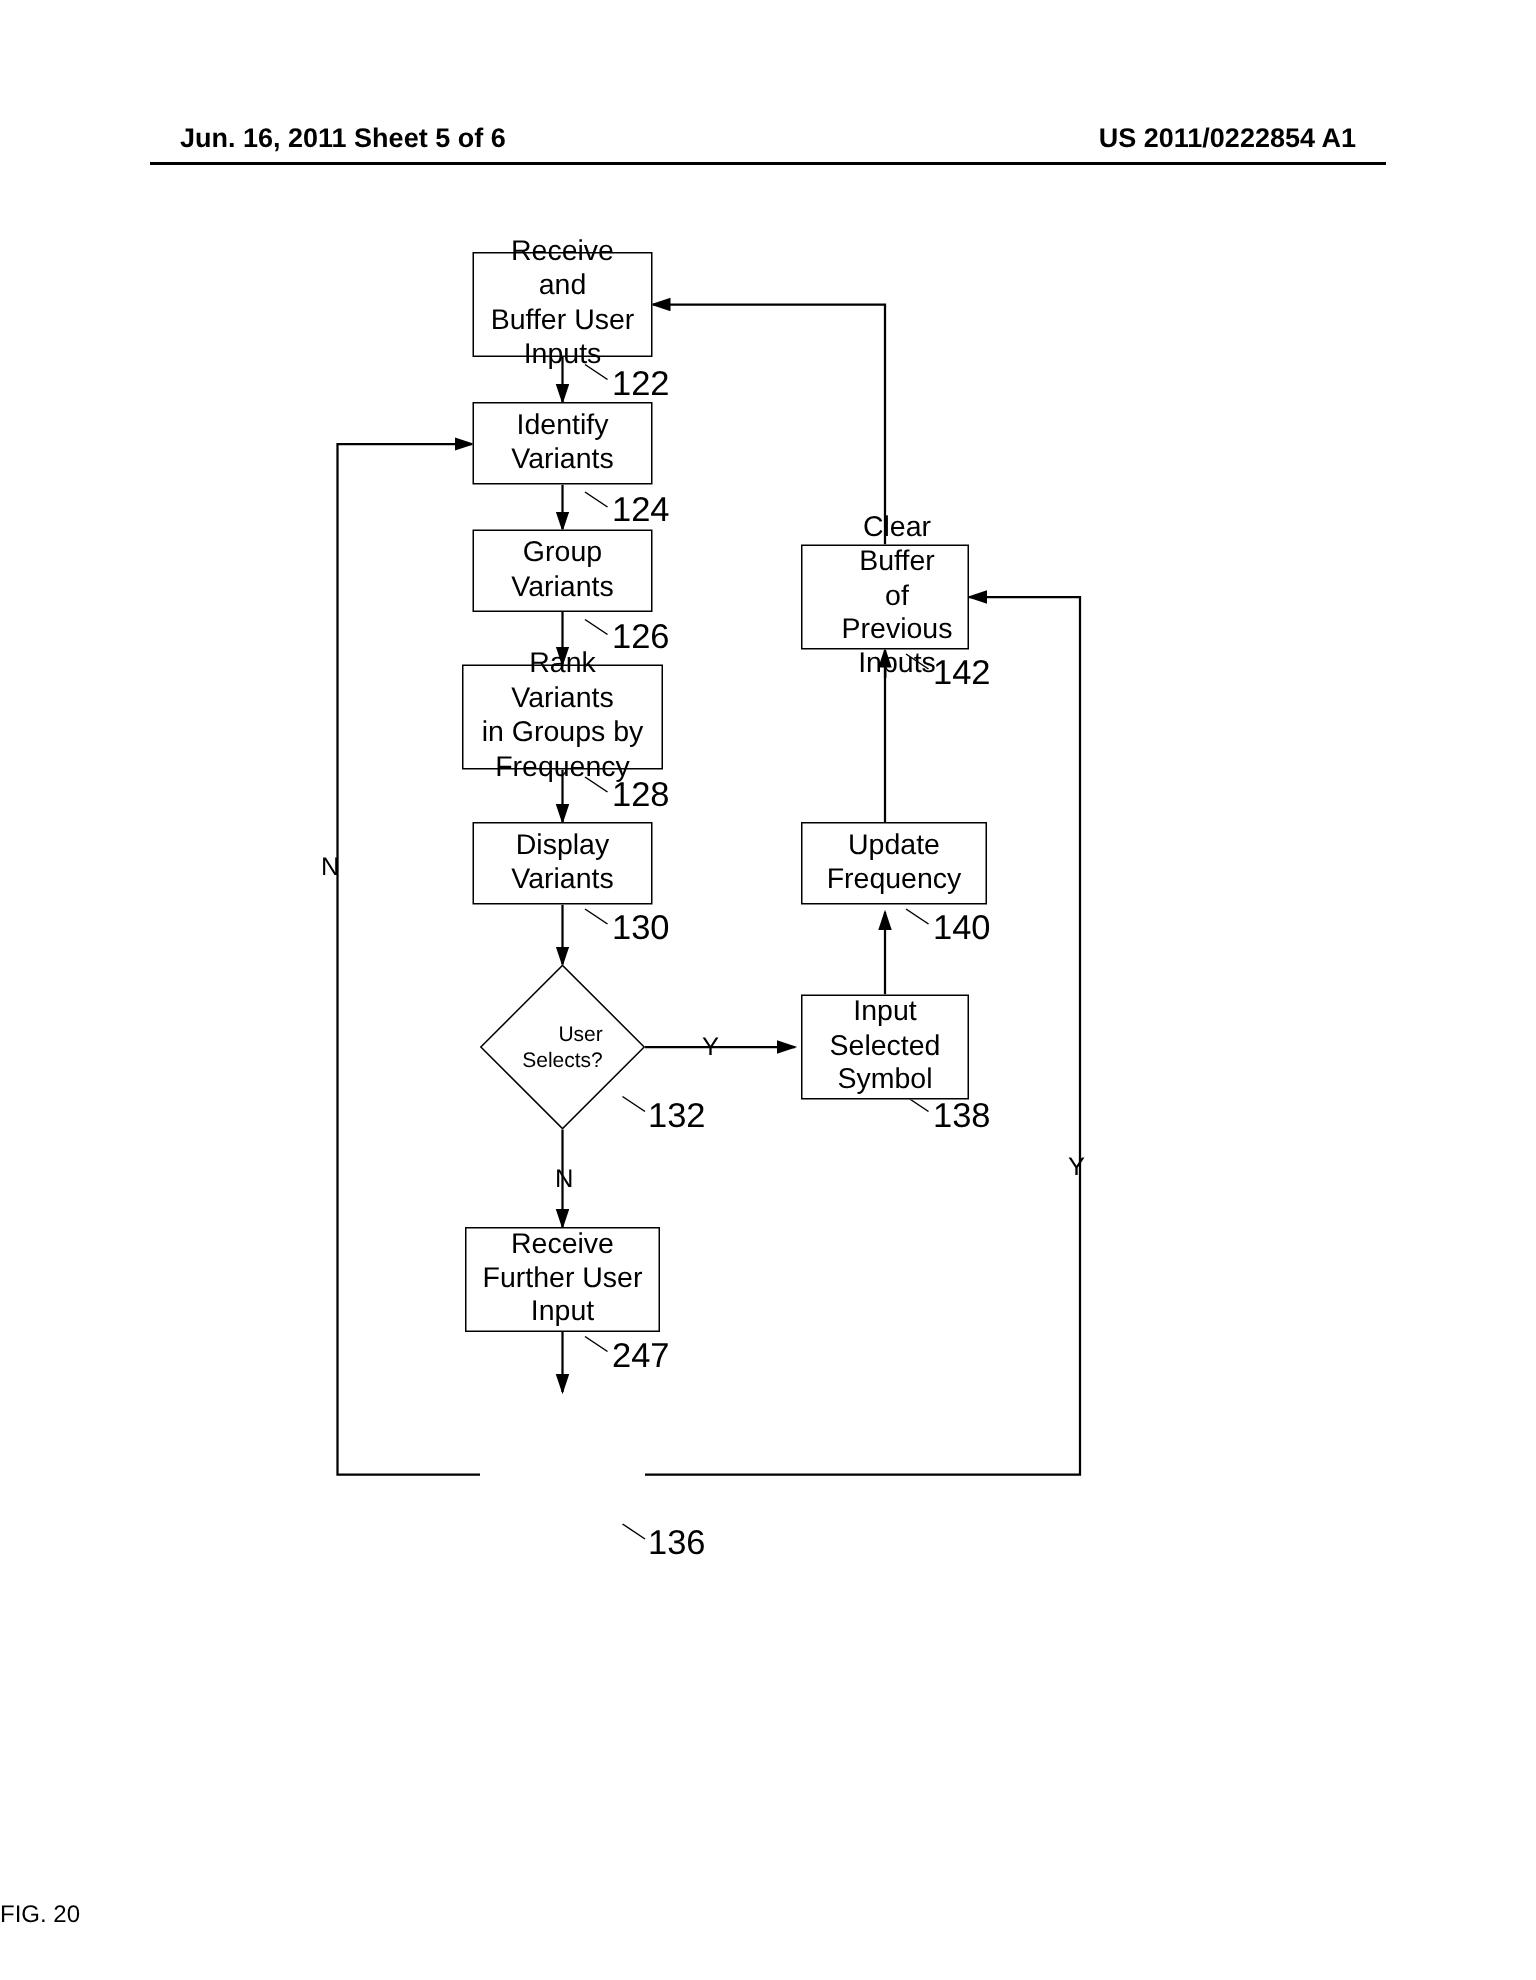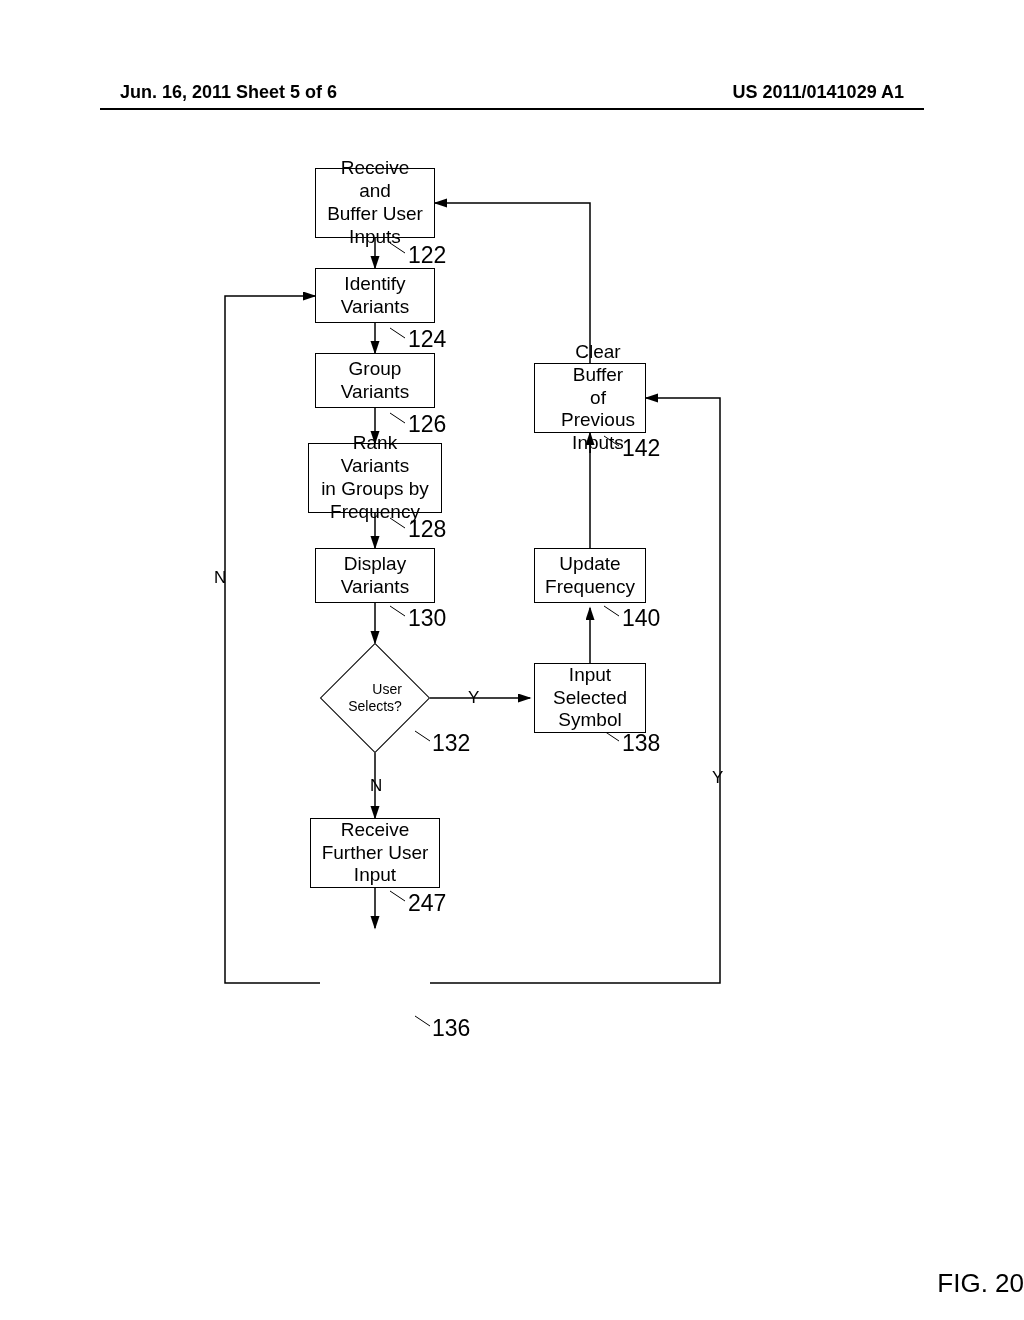--- a/index.html
+++ b/index.html
@@ -8,30 +8,30 @@
 .header { position: absolute; top: 82px; left: 0; right: 0; display: flex; justify-content: space-between; padding: 0 120px; font-weight: bold; font-size: 18px; }
 .header .left { font-style: italic; }
 .rule { position: absolute; top: 108px; left: 100px; right: 100px; border-top: 2px solid #000; }
 .canvas { position: absolute; top: 168px; left: 0; width: 1024px; height: 1060px; }
 .box { position: absolute; border: 1.5px solid #000; background: #fff; display: flex; align-items: center; justify-content: center; text-align: center; font-size: 19px; line-height: 1.2; padding: 6px 10px; }
 .diamond-wrap { position: absolute; }
 .diamond { position: absolute; width: 100%; height: 100%; border: 1.5px solid #000; transform: rotate(45deg); background: #fff; }
 .diamond-label { position: absolute; width: 100%; height: 100%; display: flex; align-items: center; justify-content: center; text-align: right; font-size: 14px; line-height: 1.2; }
 .ref { position: absolute; font-size: 23px; }
 .yn { position: absolute; font-size: 17px; }
-.fig { position: absolute; font-size: 26px; left: 0; right: 0; text-align: right; top: 1100px; }
+.fig { position: absolute; font-size: 16px; left: 0; right: 0; text-align: left; top: 1100px; }
 svg { position: absolute; top: 0; left: 0; }
 </style>
 </head>
 <body>
 
 <div class="page">
   <div class="header">
     <span>Jun. 16, 2011  Sheet 5 of 6</span>
-    <span>US 2011/0141029 A1</span>
+    <span>US 2011/0222854 A1</span>
   </div>
   <div class="rule"></div>
 
   <div class="canvas">
 
     <svg width="1024" height="1060">
       <defs>
         <marker id="ah" markerWidth="10" markerHeight="10" refX="8" refY="3" orient="auto">
           <path d="M0,0 L0,6 L9,3 z" fill="#000"></path>
         </marker>
@@ -114,21 +114,21 @@
 
     <div class="ref" style="left:432px; top:847px;">136</div>
     <div class="yn" style="left:214px; top:400px;">N</div>
     <div class="yn" style="left:712px; top:600px;">Y</div>
 
     <div class="box" style="left:534px; top:195px; width:112px; height:70px;padding-left:26px;">
         <span>Clear Buffer<br>of Previous<br>Inputs</span>
       </div>
     <div class="ref" style="left:622px; top:267px;">142</div>
 
-    <div class="box" style="left:534px; top:380px; width:112px; height:55px;">
+    <div class="box" style="left:534px; top:380px; width:124px; height:55px;">
         <span>Update<br>Frequency</span>
       </div>
     <div class="ref" style="left:622px; top:437px;">140</div>
 
     <div class="box" style="left:534px; top:495px; width:112px; height:70px;">
         <span>Input<br>Selected<br>Symbol</span>
       </div>
     <div class="ref" style="left:622px; top:562px;">138</div>
 
     <div class="fig">FIG. 20</div>

